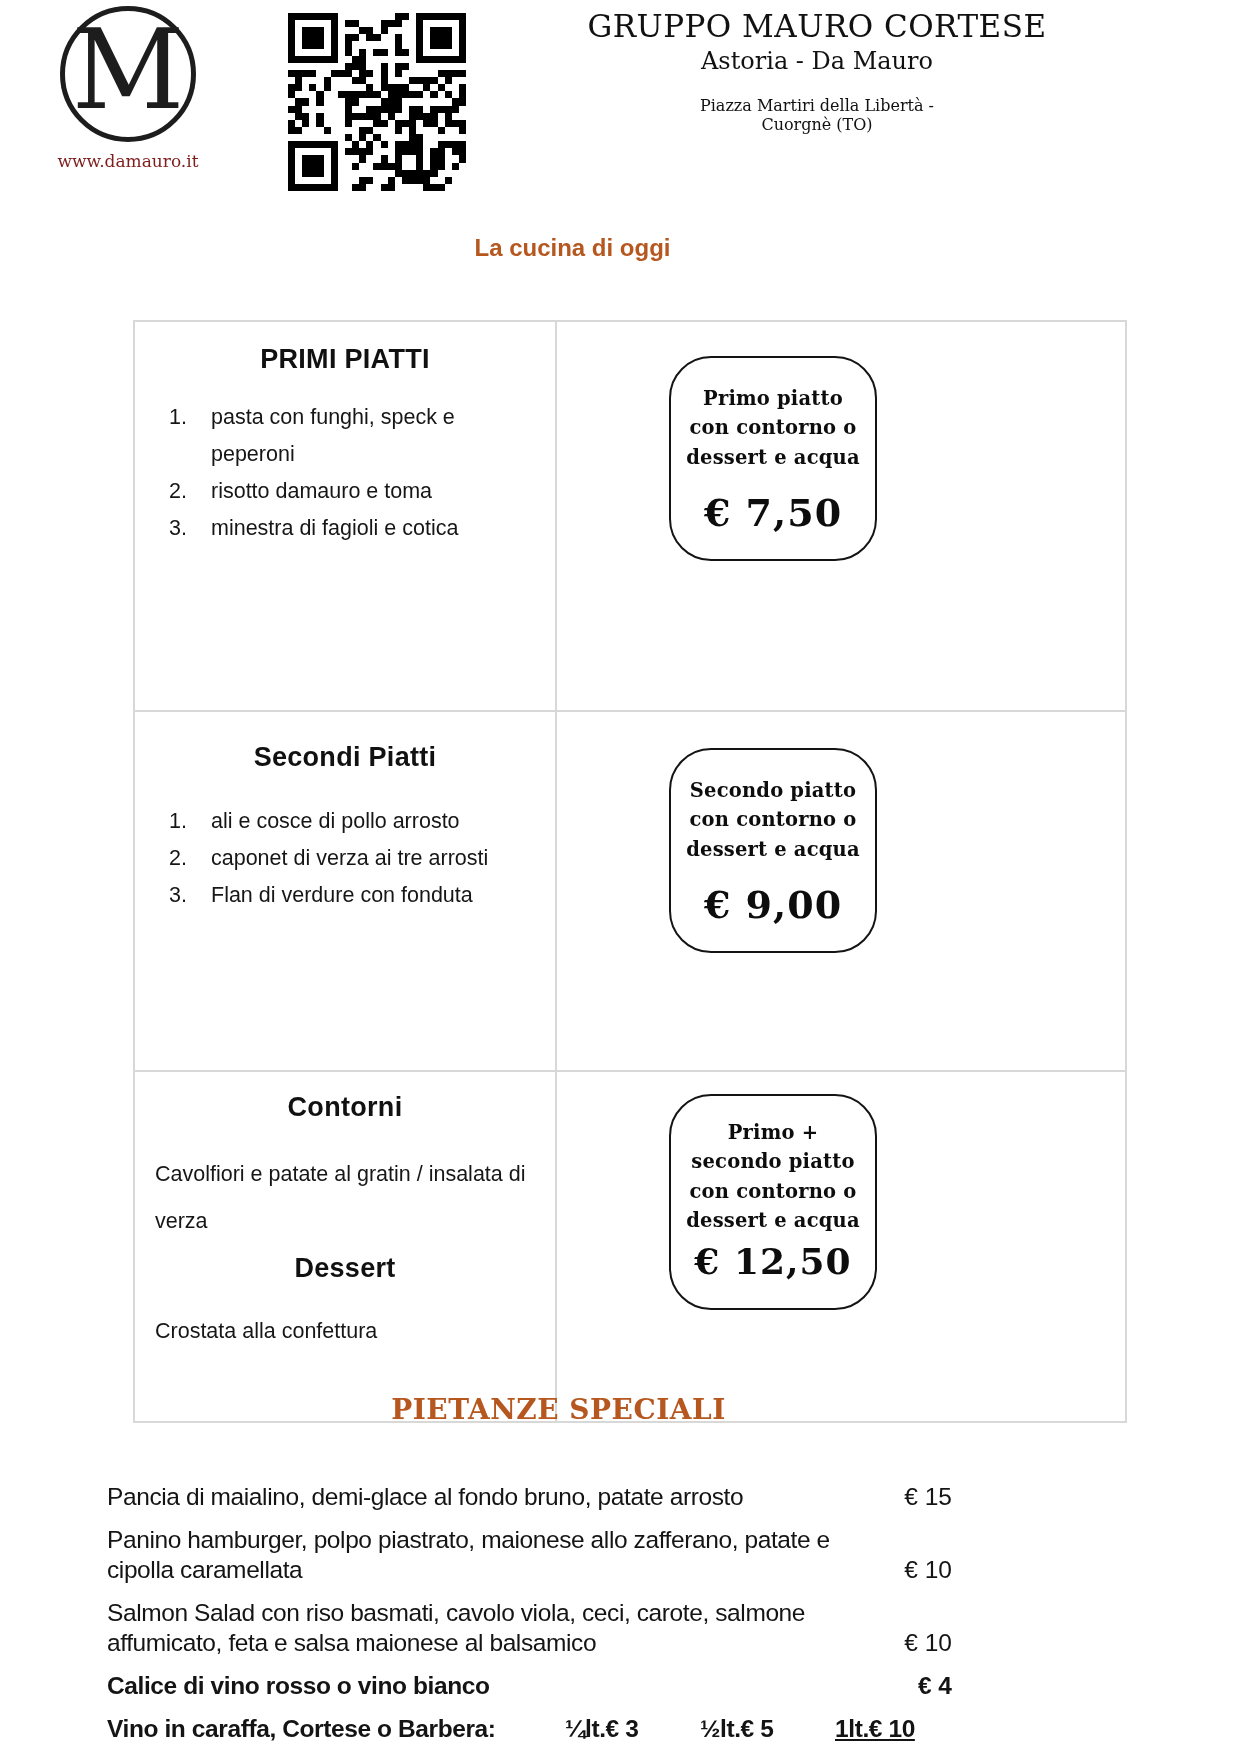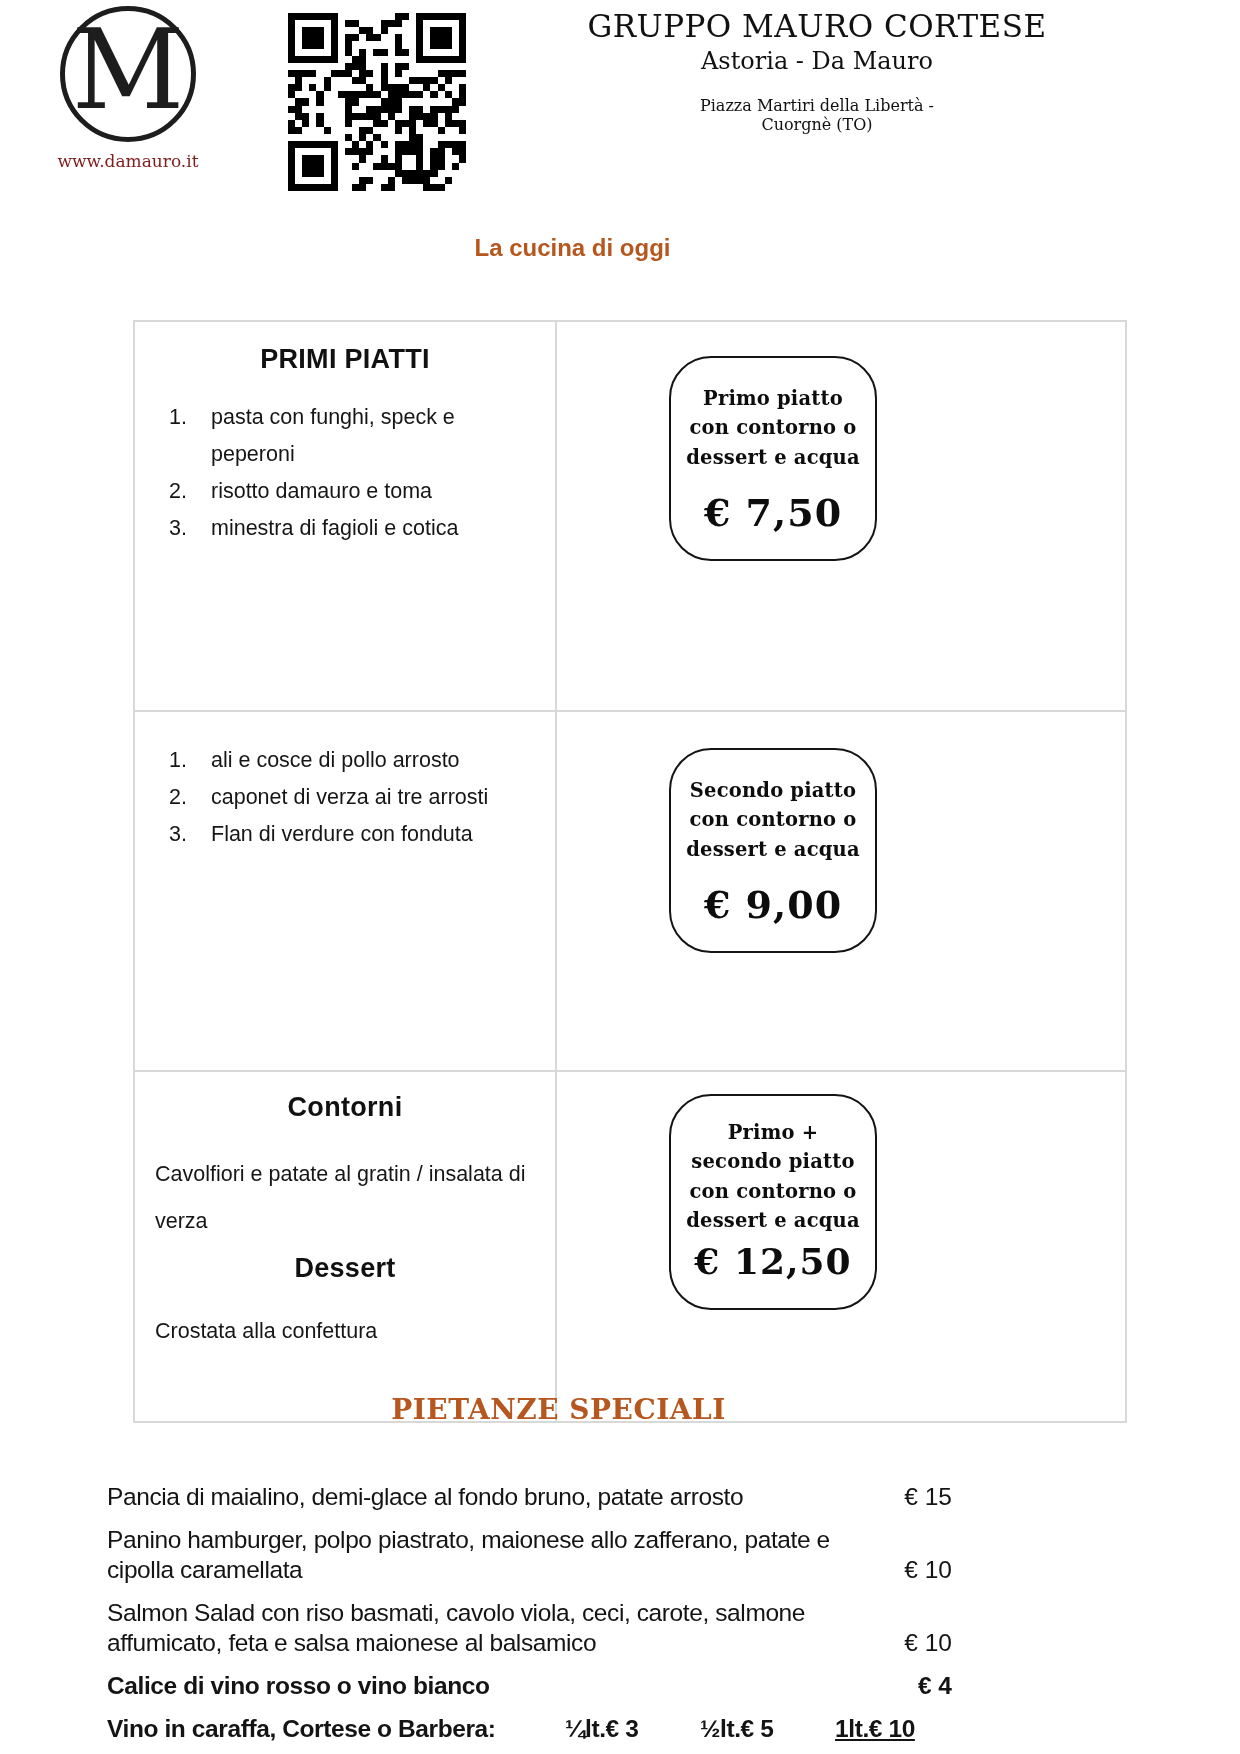--- a/index.html
+++ b/index.html
@@ -125,20 +125,21 @@
     <div class="cell bb offer-cell">
       <div class="offer-box b1">
         <span class="offer-line">Primo piatto</span>
         <span class="offer-line">con contorno o</span>
         <span class="offer-line">dessert e acqua</span>
         <div class="offer-price">€ 7,50</div>
       </div>
     </div>
 
     <div class="cell left bb">
+      <div class="section-heading mt-b">Secondi Piatti</div>
       <ol class="dishes tight">
         <li>ali e cosce di pollo arrosto</li>
         <li>caponet di verza ai tre arrosti</li>
         <li>Flan di verdure con fonduta</li>
       </ol>
     </div>
     <div class="cell bb offer-cell">
       <div class="offer-box b2">
         <span class="offer-line">Secondo piatto</span>
         <span class="offer-line">con contorno o</span>

